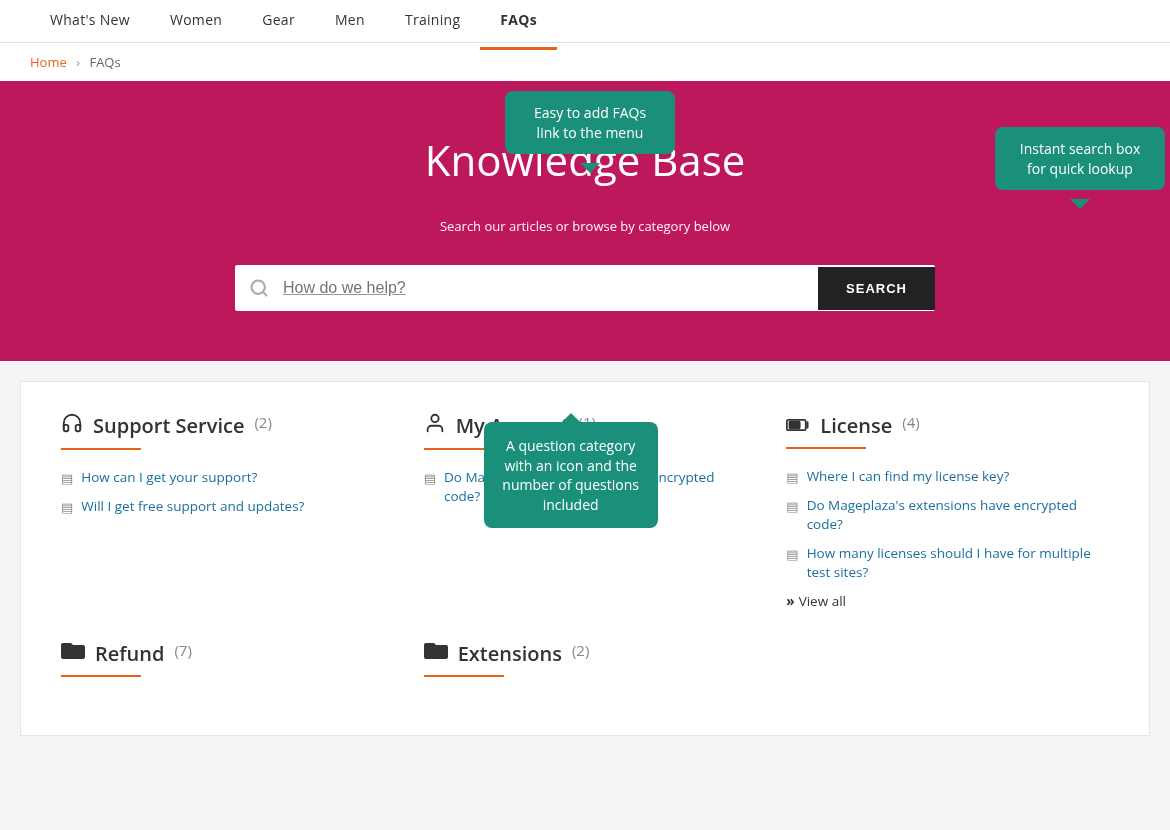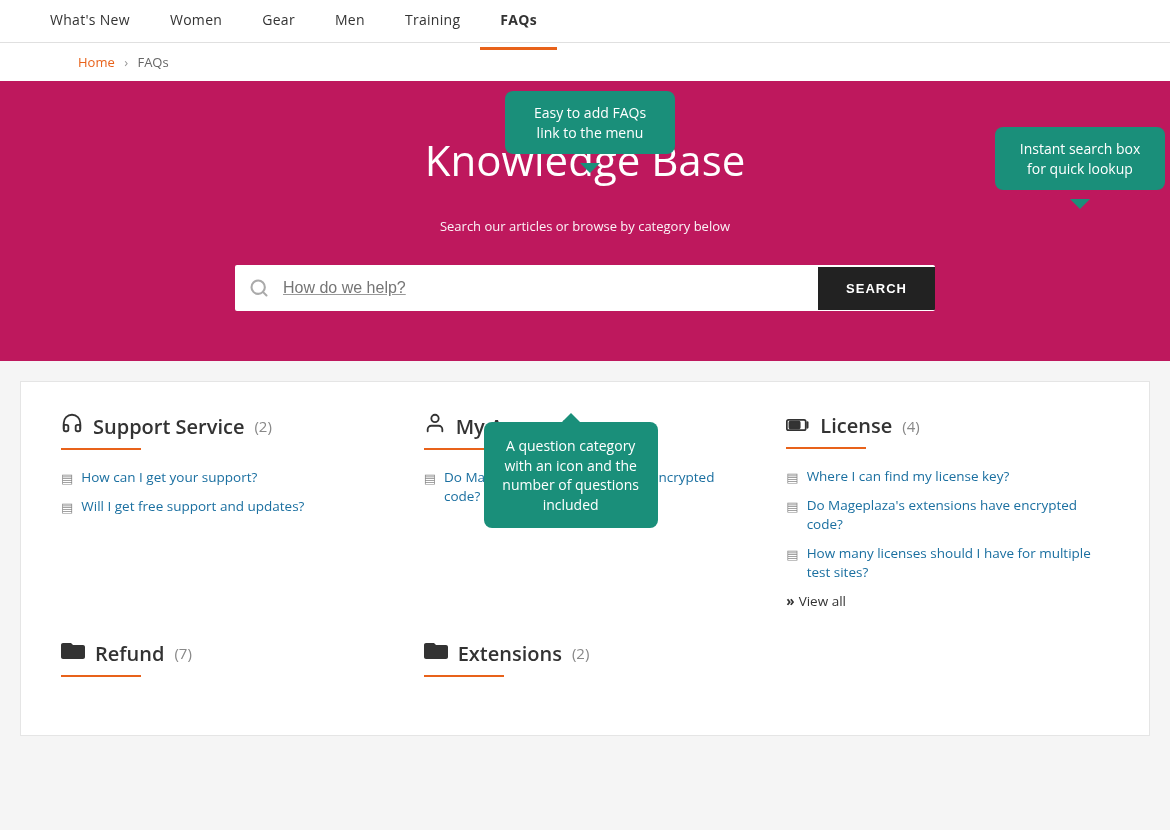--- a/index.html
+++ b/index.html
@@ -33,21 +33,21 @@
       font-weight: 700;
       border-bottom: 3px solid #e8621a;
     }
 
     
     .breadcrumb-area {
       background: #fff;
       padding: 10px 30px;
       font-size: 13px;
     }
-    .breadcrumb-area a { color: #e8621a; text-decoration: none; margin-left: 48px; }
+    .breadcrumb-area a { color: #e8621a; text-decoration: none; }
     .breadcrumb-area .sep { margin: 0 6px; color: #999; }
     .breadcrumb-area .current { color: #666; }
 
     
     .hero {
       background: #be185d;
       padding: 50px 30px 50px;
       text-align: center;
       position: relative;
     }
@@ -154,21 +154,20 @@
 
     .categories-grid {
       display: grid;
       grid-template-columns: repeat(3, 1fr);
       gap: 30px 40px;
     }
 
     .category-section {}
     .category-title {
       display: flex;
-      align-items: center;
       gap: 10px;
       font-size: 20px;
       font-weight: 600;
       color: #333;
       margin-bottom: 8px;
     }
     .category-title .cat-icon {
       font-size: 20px;
       color: #333;
     }

